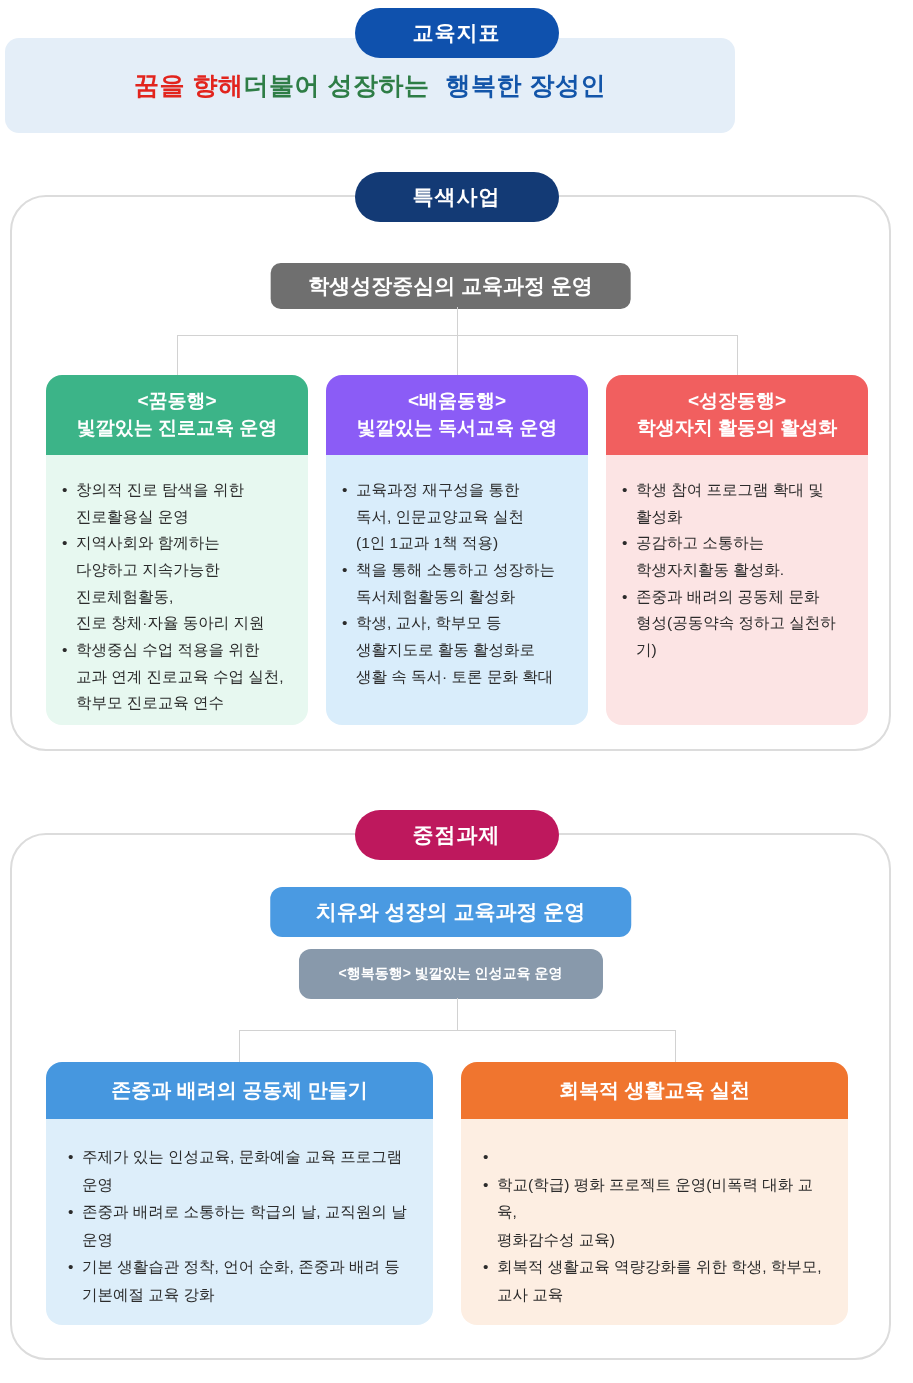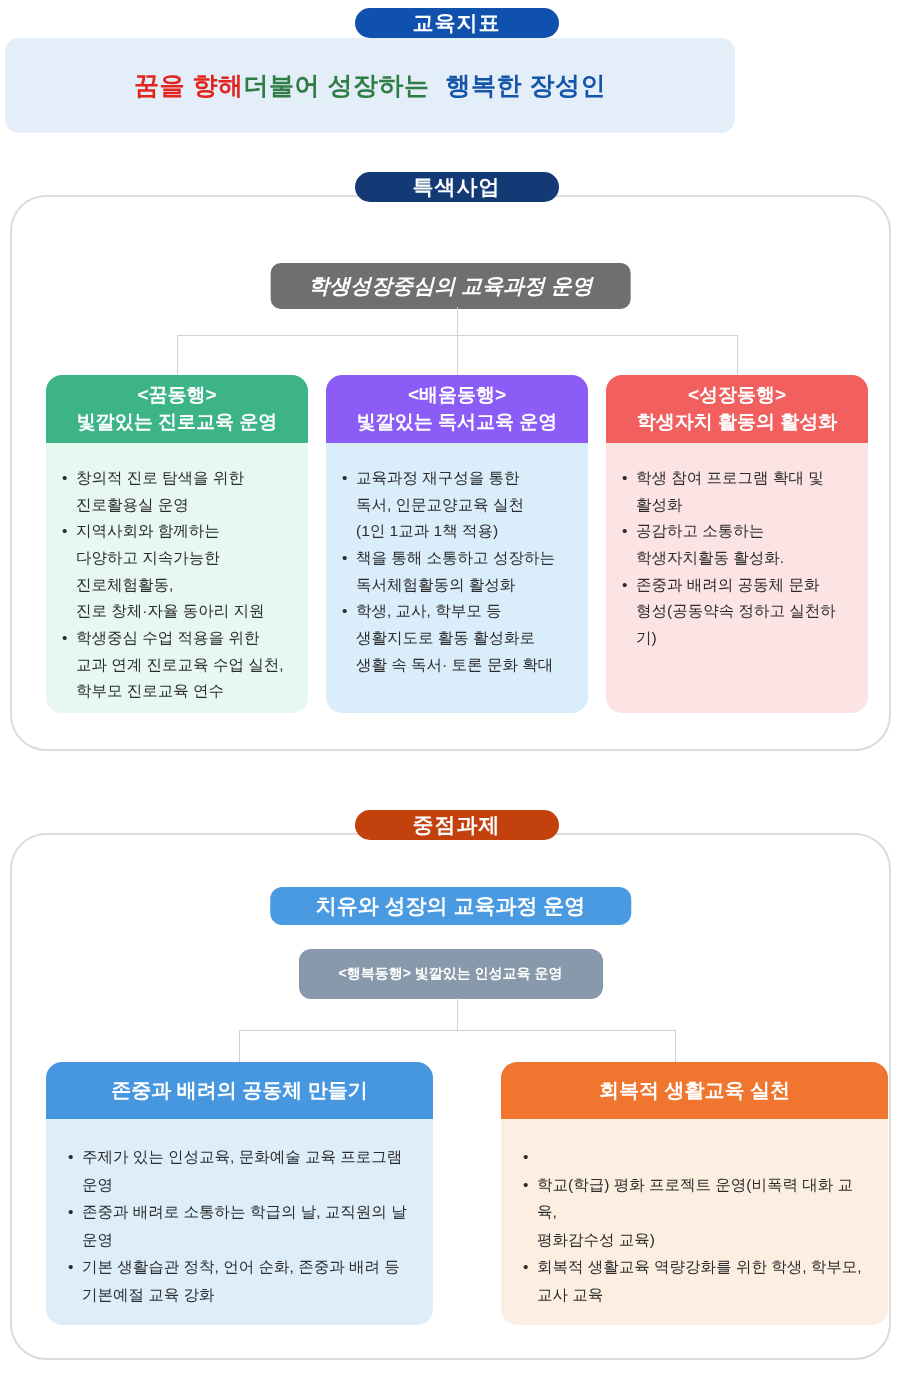--- a/index.html
+++ b/index.html
@@ -6,28 +6,28 @@
   html,body { background:#ffffff; }
   #page {
     position:relative; width:913px; height:1383px; margin:0 auto;
     background:#ffffff; overflow:hidden;
     font-family:"Liberation Sans","DejaVu Sans",sans-serif;
   }
 
   
   .badge {
     position:absolute; left:50%; transform:translateX(-50%);
-    min-width:204px; height:30px; padding:0 34px;
+    min-width:204px; height:50px; padding:0 34px;
     border-radius:999px; color:#ffffff; font-size:21px; font-weight:bold;
     display:flex; align-items:center; justify-content:center;
     z-index:5; letter-spacing:1px;
   }
   .badge-top  { top:8px;   background:#0f51ad; }
   .badge-mid  { top:172px; background:#133a75; }
-  .badge-low  { top:810px; background:#c2410c; }
+  .badge-low  { top:810px; background:#be185d; }
 
   
   .banner {
     position:absolute; left:5px; top:38px; width:730px; height:95px;
     background:#e4eef8; border-radius:14px;
     display:flex; align-items:center; justify-content:center;
     font-size:25px; font-weight:bold; letter-spacing:.5px;
   }
   .motto-red   { color:#e2241d; }
   .motto-green { color:#2e7d46; }
@@ -40,54 +40,54 @@
   }
   .section-1 { top:195px; height:556px; }
   .section-2 { top:833px; height:527px; }
 
   
   .hdr-pill {
     position:absolute; left:50%; transform:translateX(-50%);
     color:#ffffff; font-weight:bold; white-space:nowrap;
     display:flex; align-items:center; justify-content:center;
   }
-  .hdr-gray  { top:66px;  height:46px; padding:8px 38px; font-size:21px; background:#6f6f6f; border-radius:10px;font-style:italic; }
-  .hdr-blue  { top:52px;  height:38px; padding:0 46px; font-size:21px; background:#4a9ae2; border-radius:12px; }
+  .hdr-gray  { top:66px;  height:46px; padding:8px 38px; font-size:21px; background:#6f6f6f; border-radius:10px; }
+  .hdr-blue  { top:52px;  height:50px; padding:0 46px; font-size:21px; background:#4a9ae2; border-radius:12px; }
   .hdr-slate { top:114px; height:50px; padding:0 40px; font-size:14px; background:#8899ab; border-radius:12px; }
 
   
   .cline { position:absolute; background:#d2d2d2; }
   .s1-stub  { left:445px; top:110px; width:1px; height:28px; }
   .s1-horiz { left:165px; top:138px; width:561px; height:1px; }
   .s1-drop-l { left:165px; top:138px; width:1px; height:40px; }
   .s1-drop-m { left:445px; top:138px; width:1px; height:40px; }
   .s1-drop-r { left:725px; top:138px; width:1px; height:40px; }
   .s2-stub  { left:445px; top:163px; width:1px; height:32px; }
   .s2-horiz { left:227px; top:195px; width:437px; height:1px; }
   .s2-drop-l { left:227px; top:195px; width:1px; height:32px; }
   .s2-drop-r { left:663px; top:195px; width:1px; height:32px; }
 
   
   .cols-1 { position:absolute; top:178px; left:34px; display:flex; gap:18px; }
   .col  { width:262px; border-radius:16px; overflow:hidden; }
   .col-header {
-    height:68px; display:flex; flex-direction:column;
+    height:80px; display:flex; flex-direction:column;
     align-items:center; justify-content:center;
     color:#ffffff; font-weight:bold; font-size:19px; line-height:1.4;
   }
   .col-body { height:270px; padding:22px 12px 0 16px; font-size:15.5px; line-height:1.72; color:#2b2b2b; }
   .hdr-green { background:#3cb488; }
   .hdr-sblue { background:#8b5cf6; }
   .hdr-red   { background:#f15f5f; }
   .body-green { background:#e7f8f0; }
   .body-sblue { background:#d9edfb; }
   .body-red   { background:#fce4e4; }
 
   
-  .cols-2 { position:absolute; top:227px; left:34px; display:flex; gap:68px; }
+  .cols-2 { position:absolute; top:227px; left:34px; display:flex; gap:28px; }
   .col-wide { width:387px; border-radius:16px; overflow:hidden; }
   .col2-header {
     height:57px; display:flex; align-items:center; justify-content:center;
     color:#ffffff; font-weight:bold; font-size:20px;
   }
   .col2-body { height:206px; padding:24px 18px 0 22px; font-size:15.5px; line-height:1.78; color:#2b2b2b; }
   .hdr-bblue  { background:#4697df; }
   .hdr-orange { background:#f0752f; }
   .body-bblue  { background:#ddeefa; }
   .body-peach  { background:#fdeee2; }

